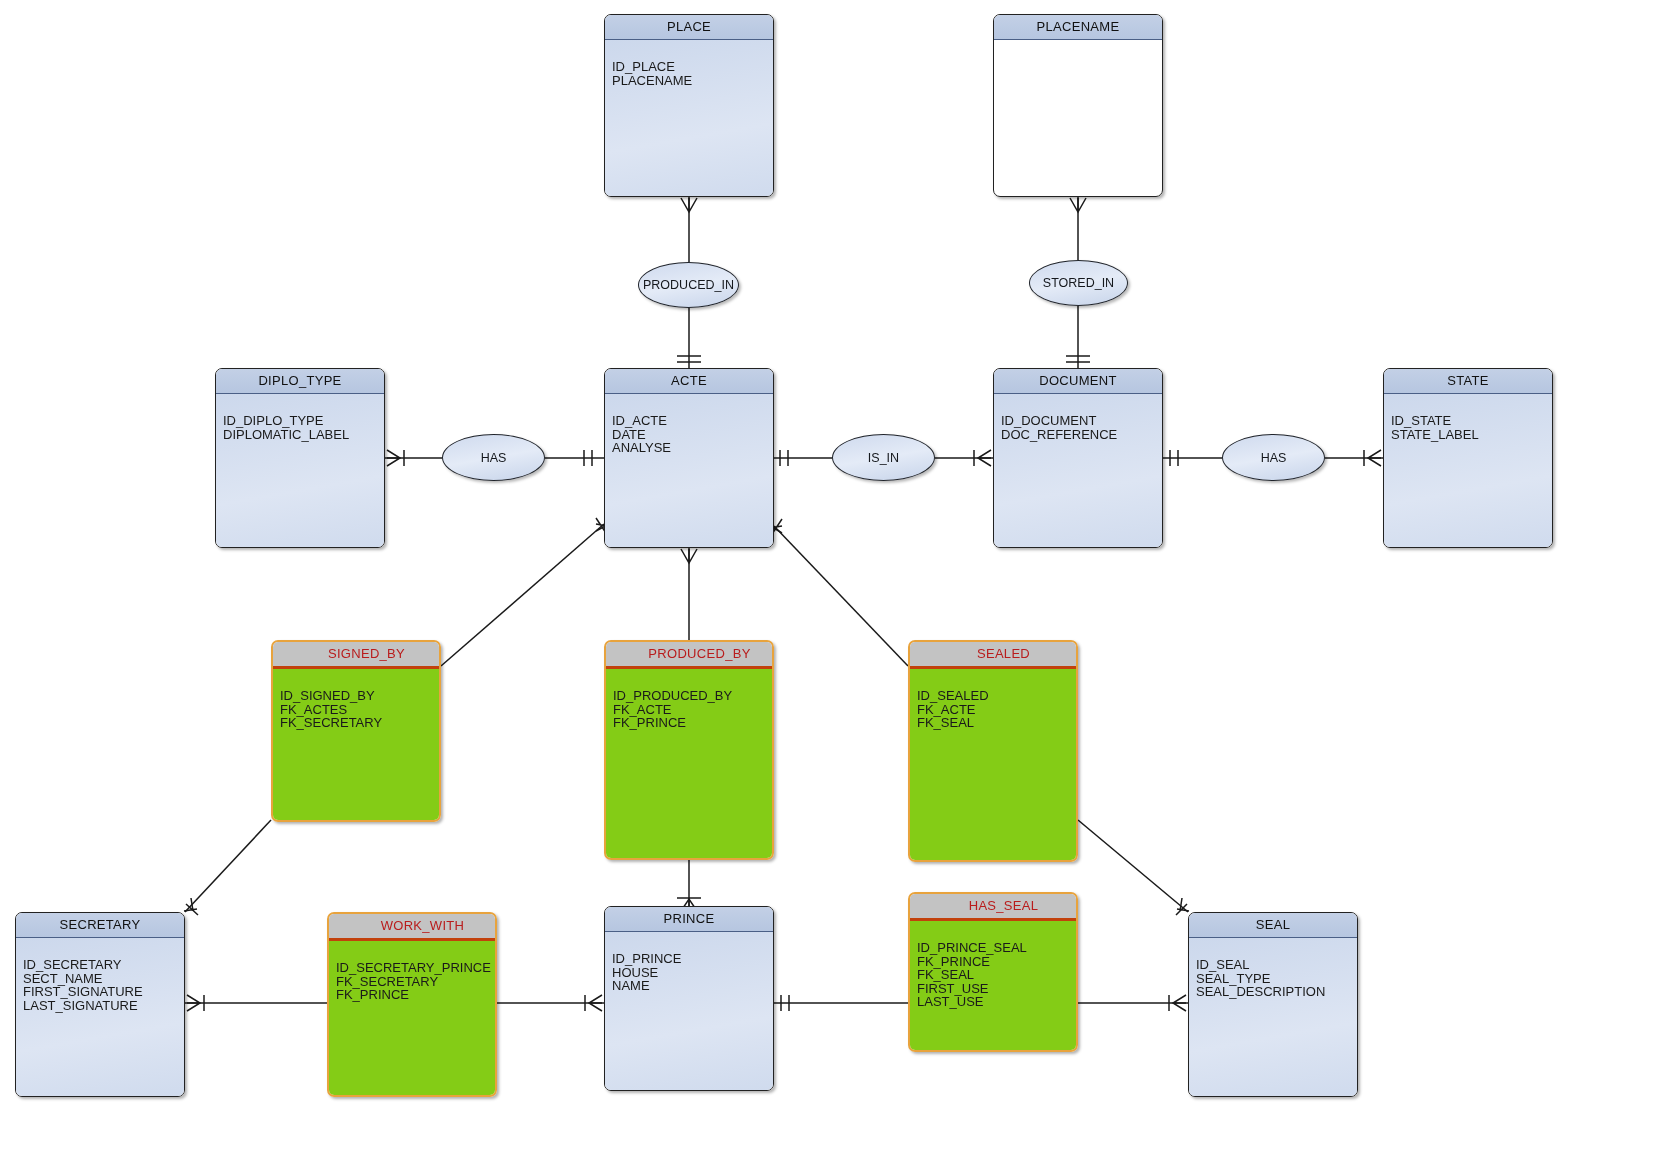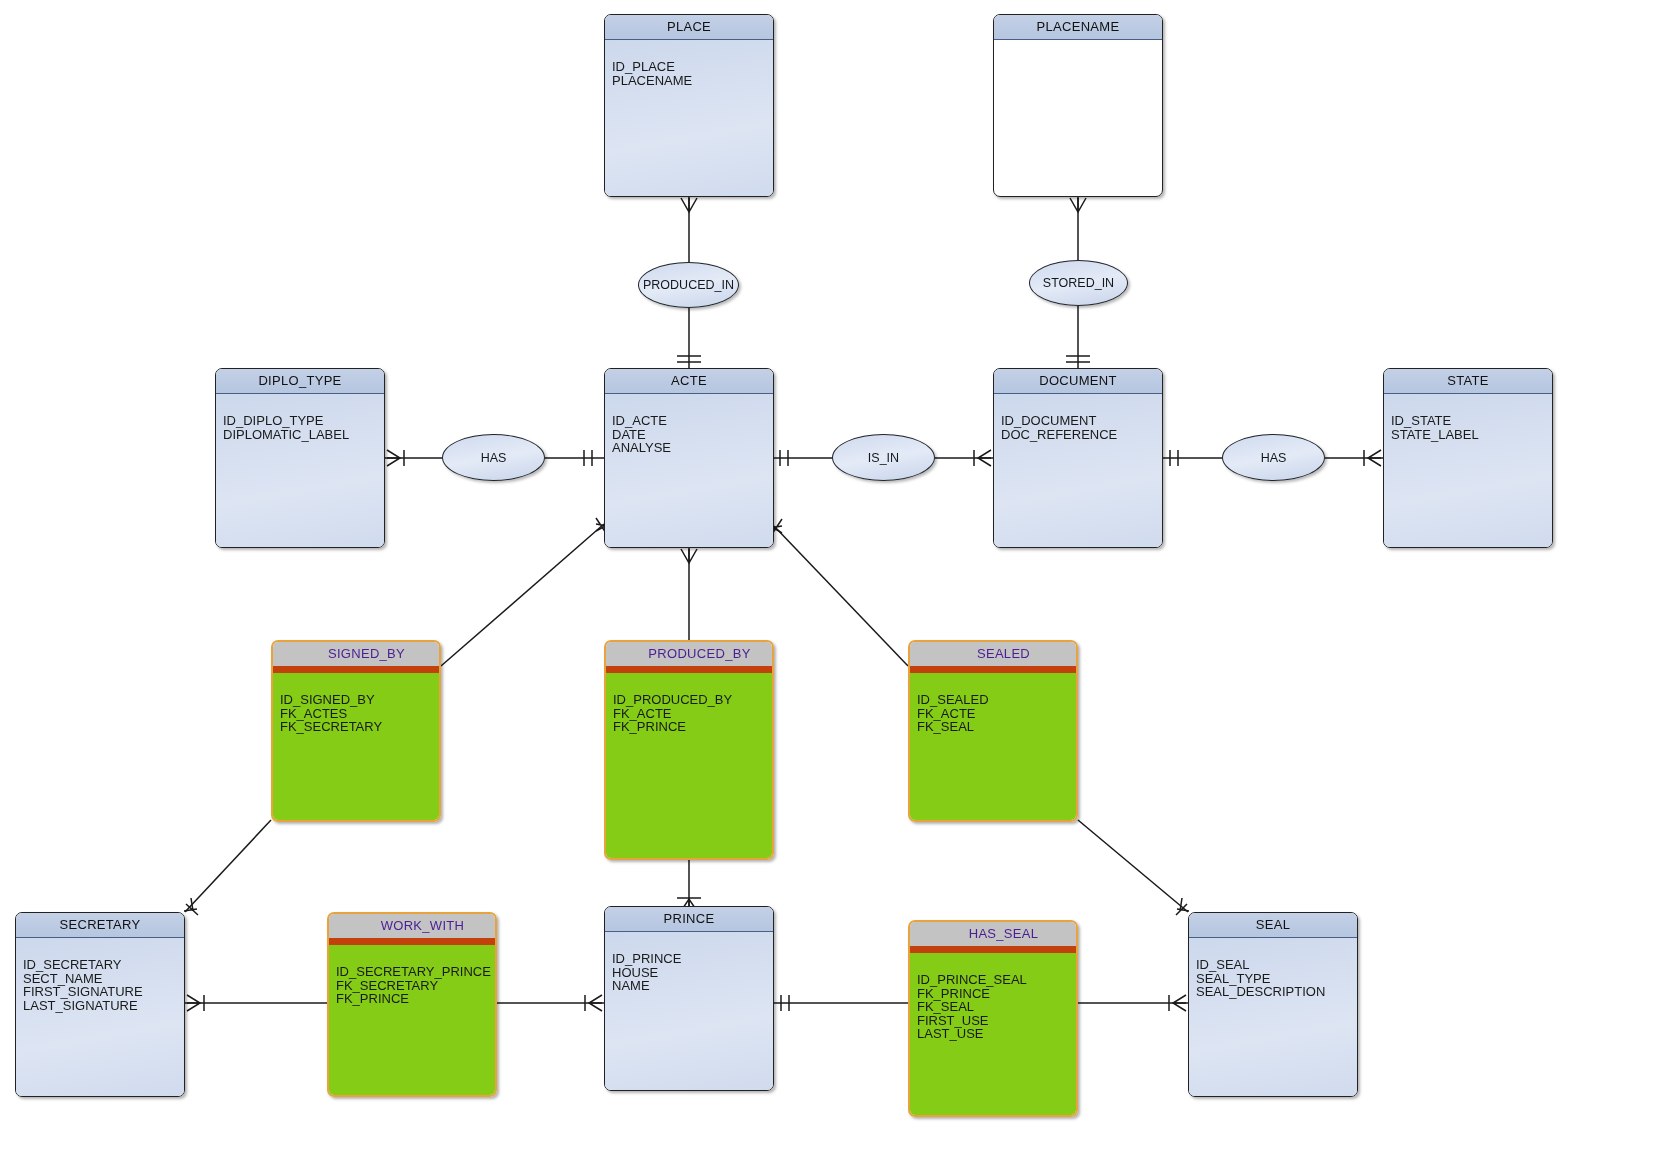--- a/index.html
+++ b/index.html
@@ -47,22 +47,22 @@
     color: #1a1a1a;
     line-height: 13.4px;
     background: linear-gradient(170deg, #ccd8ec 0%, #dde5f3 55%, #ccd8ec 100%);
     height: calc(100% - 25px);
   }
   .entity .attrs div { white-space: nowrap; margin-bottom: 0.2px;}
 
   .entity.assoc { border: 2px solid #e8a33d; }
   .entity.assoc .ttl {
     background: #c3c3c3;
-    border-bottom: 7px solid #c2410c;
-    color: #4c1d95;
+    border-bottom: 3px solid #c2410c;
+    color: #b91c1c;
     padding-left: 21px;
   }
   .entity.assoc .attrs { background: #84cc16; }
 
   .rel {
     position: absolute;
     box-sizing: border-box;
     border: 1.4px solid #20242b;
     border-radius: 50%;
     background: linear-gradient(170deg, #cfdaee 0%, #e4ebf7 50%, #c7d4ea 100%);
@@ -207,21 +207,21 @@
         </div>
       </div>
       <div class="entity assoc" style="left: 604px; top: 640px; width: 170px; height: 220px;">
         <div class="ttl">PRODUCED_BY</div>
         <div class="attrs">
           <div>ID_PRODUCED_BY</div>
           <div>FK_ACTE</div>
           <div>FK_PRINCE</div>
         </div>
       </div>
-      <div class="entity assoc" style="left: 908px; top: 640px; width: 170px; height: 182px;">
+      <div class="entity assoc" style="left: 908px; top: 640px; width: 170px; height: 222px;">
         <div class="ttl">SEALED</div>
         <div class="attrs">
           <div>ID_SEALED</div>
           <div>FK_ACTE</div>
           <div>FK_SEAL</div>
         </div>
       </div>
       <div class="entity" style="left: 15px; top: 912px; width: 170px; height: 185px;">
         <div class="ttl">SECRETARY</div>
         <div class="attrs">
@@ -240,21 +240,21 @@
         </div>
       </div>
       <div class="entity" style="left: 604px; top: 906px; width: 170px; height: 185px;">
         <div class="ttl">PRINCE</div>
         <div class="attrs">
           <div>ID_PRINCE</div>
           <div>HOUSE</div>
           <div>NAME</div>
         </div>
       </div>
-      <div class="entity assoc" style="left: 908px; top: 920px; width: 170px; height: 197px;">
+      <div class="entity assoc" style="left: 908px; top: 892px; width: 170px; height: 160px;">
         <div class="ttl">HAS_SEAL</div>
         <div class="attrs">
           <div>ID_PRINCE_SEAL</div>
           <div>FK_PRINCE</div>
           <div>FK_SEAL</div>
           <div>FIRST_USE</div>
           <div>LAST_USE</div>
         </div>
       </div>
       <div class="entity" style="left: 1188px; top: 912px; width: 170px; height: 185px;">

